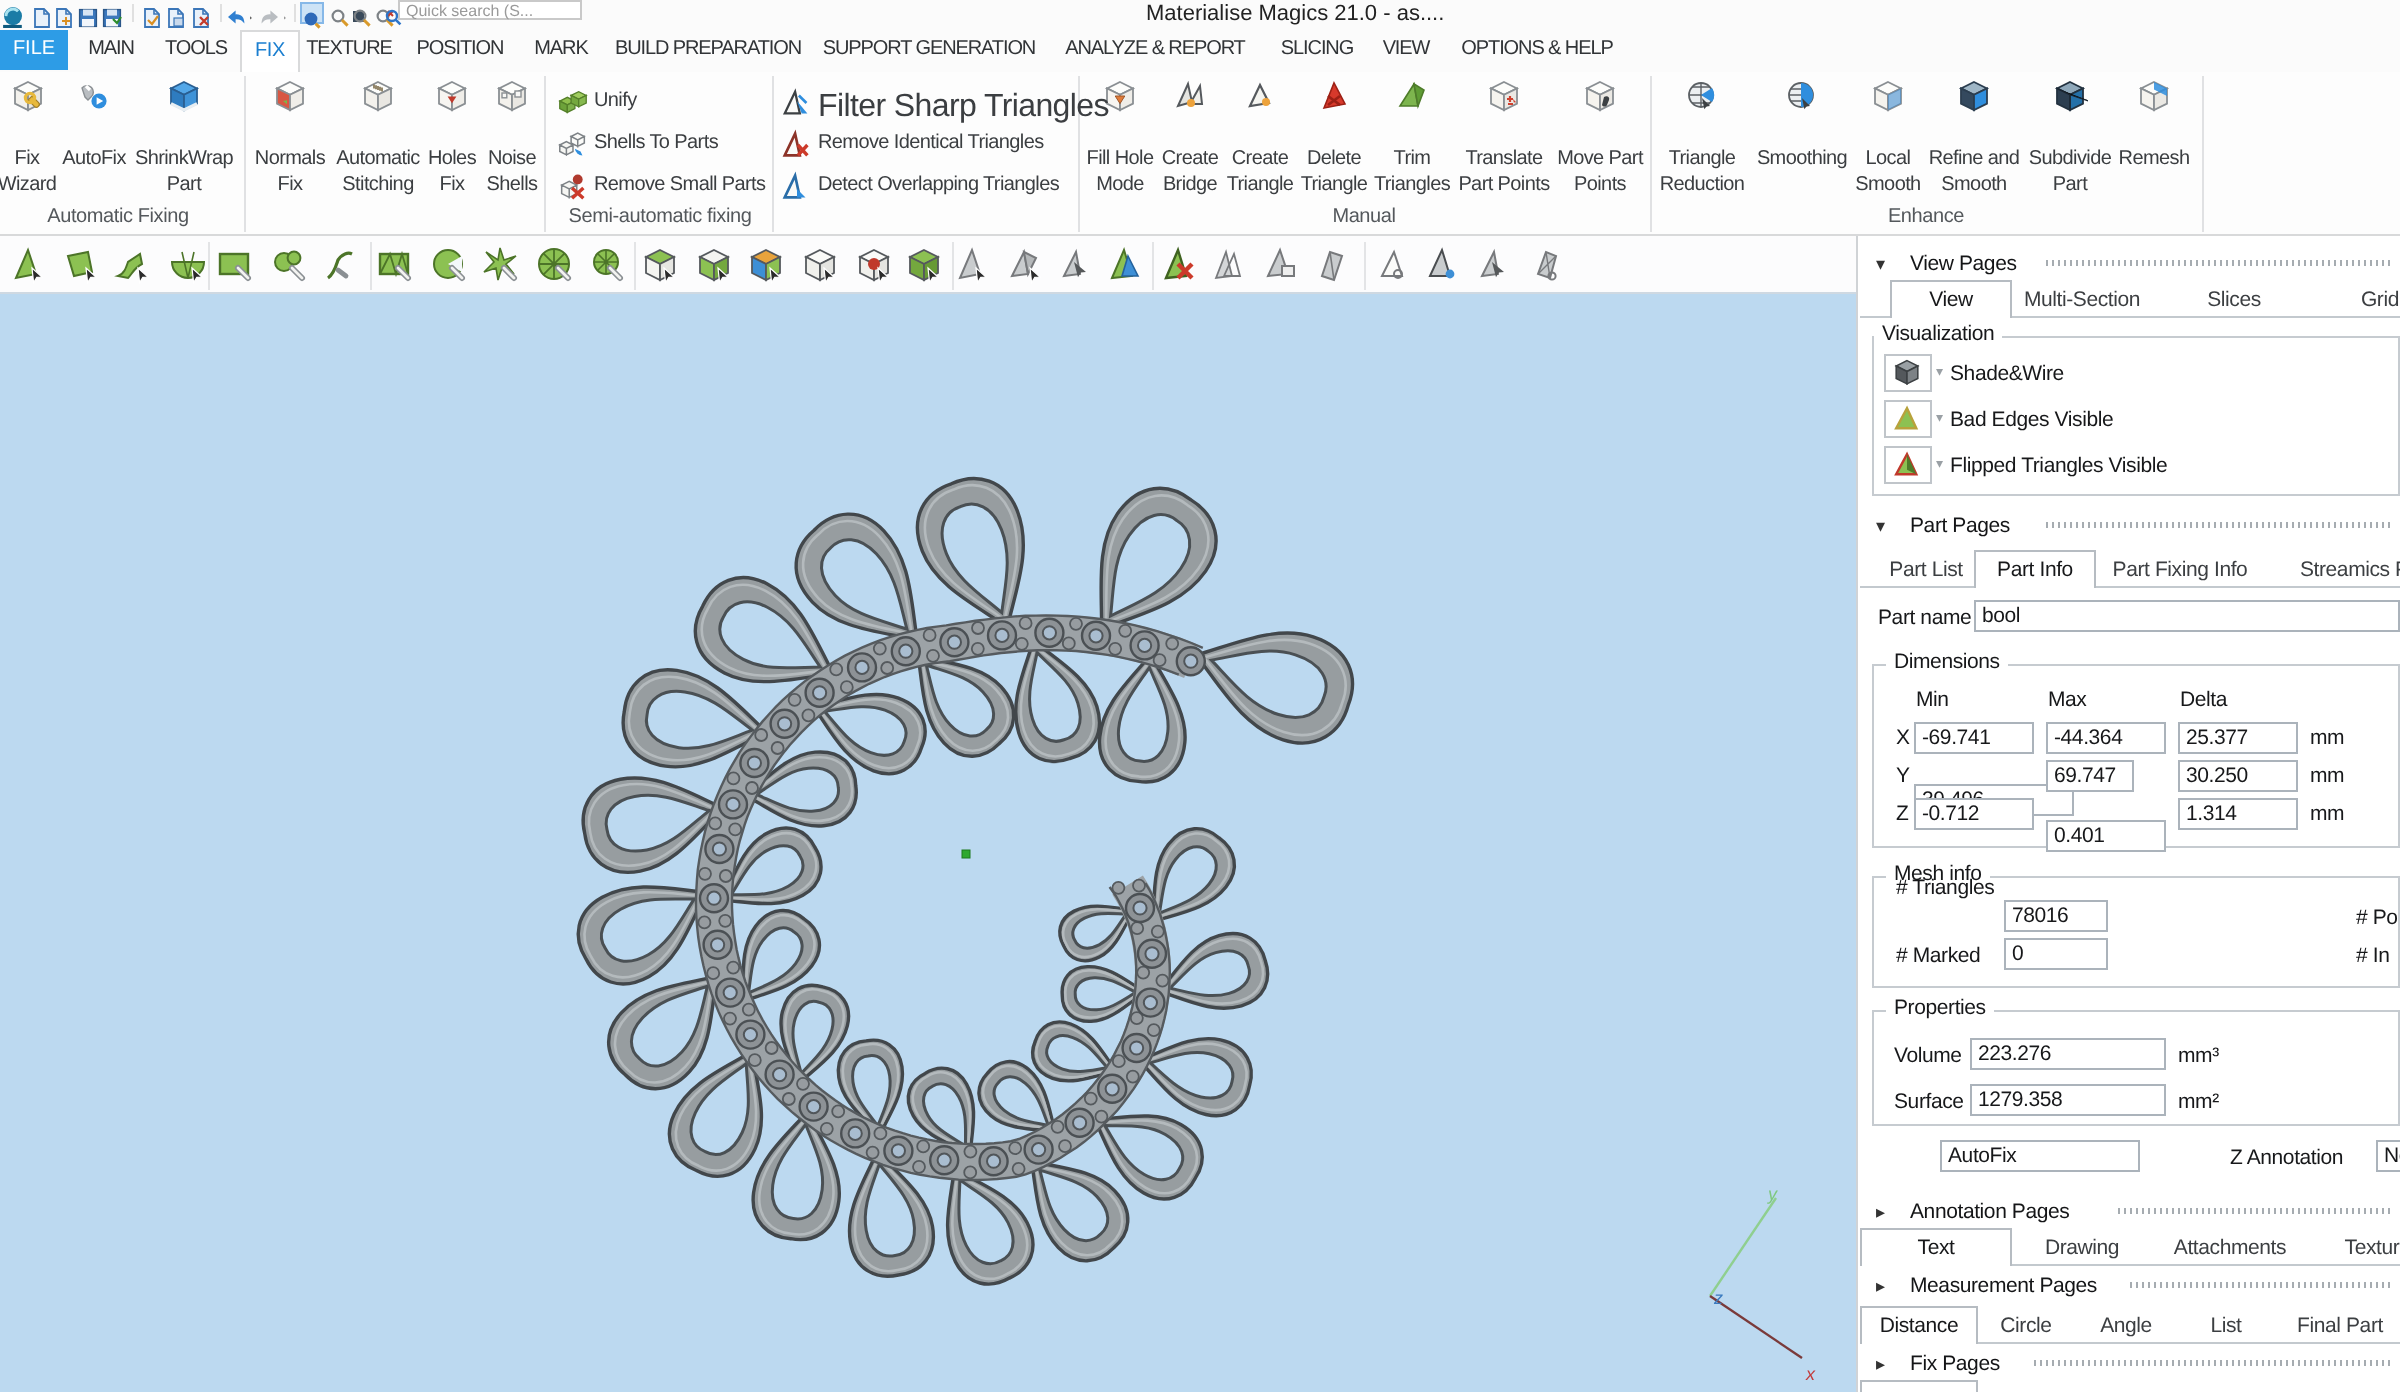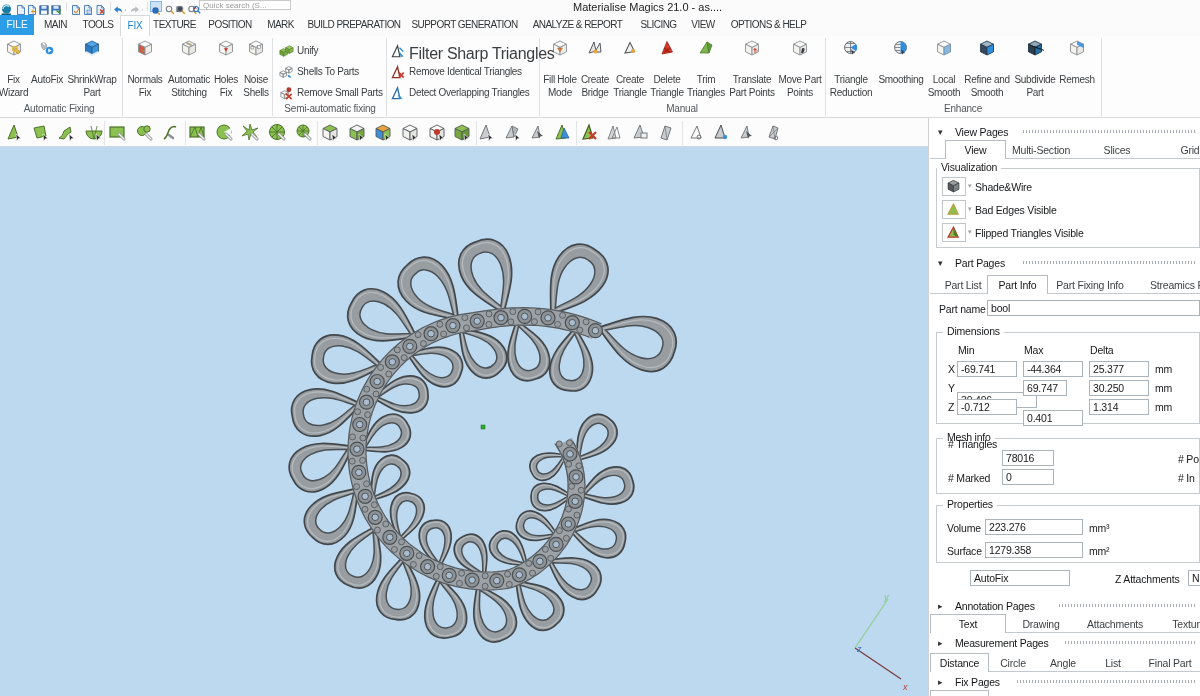--- a/index.html
+++ b/index.html
@@ -815,21 +815,21 @@
 <div class="gbox" style="left:936px;top:505px;width:264px;height:58px"></div>
 <div class="gcap" style="left:943px;top:498px">Properties</div>
 <div class="ptext" style="left:947px;top:522px">Volume</div>
 <div class="inp" style="left:985px;top:519px;width:98px;height:16px">223.276</div>
 <div class="ptext" style="left:1089px;top:522px">mm³</div>
 <div class="ptext" style="left:947px;top:545px">Surface</div>
 <div class="inp" style="left:985px;top:542px;width:98px;height:16px">1279.358</div>
 <div class="ptext" style="left:1089px;top:545px">mm²</div>
 <div class="ptext" style="left:984px;top:573px">Status</div>
 <div class="inp" style="left:970px;top:570px;width:100px;height:16px">AutoFix</div>
-<div class="ptext" style="left:1115px;top:573px">Z Attachments</div>
+<div class="ptext" style="left:1115px;top:573px">Z Annotation</div>
 <div class="inp" style="left:1188px;top:570px;width:14px;height:16px">No</div>
 <div style="left:938px;top:601px;font-size:9px;color:#333">▸</div>
 <div class="phdr" style="left:955px;top:600px">Annotation Pages</div>
 <div style="left:1059px;top:604px;width:137px;height:3px;background:repeating-linear-gradient(90deg,#a6acb1 0 1px,rgba(0,0,0,0) 1px 3px)"></div>
 <div style="left:930px;top:632px;width:270px;height:1px;background:#c3c9ce"></div>
 <div class="atab" style="left:930px;top:614px;width:76px;height:19px;line-height:18px">Text</div>
 <div class="ptab" style="left:1041px;top:618px;width:120px;margin-left:-60px">Drawing</div>
 <div class="ptab" style="left:1115px;top:618px;width:120px;margin-left:-60px">Attachments</div>
 <div class="ptab" style="left:1186px;top:618px;width:120px;margin-left:-60px">Textur</div>
 <div style="left:938px;top:638px;font-size:9px;color:#333">▸</div>

